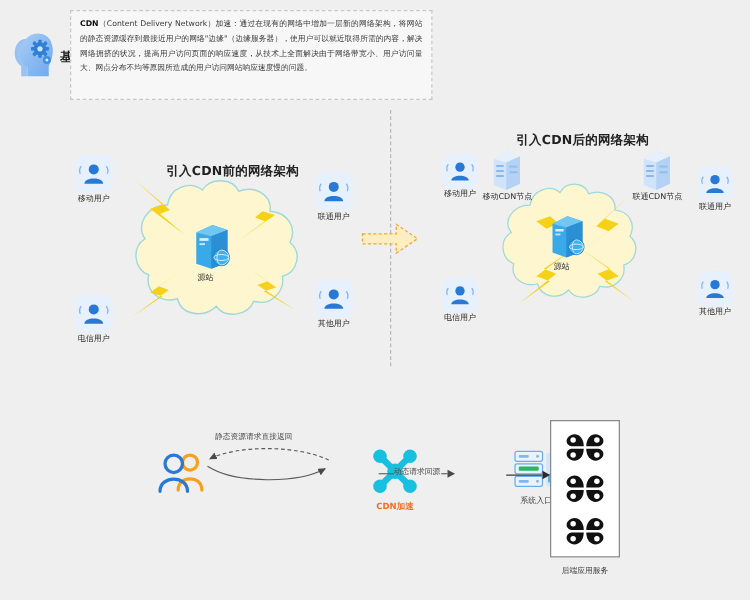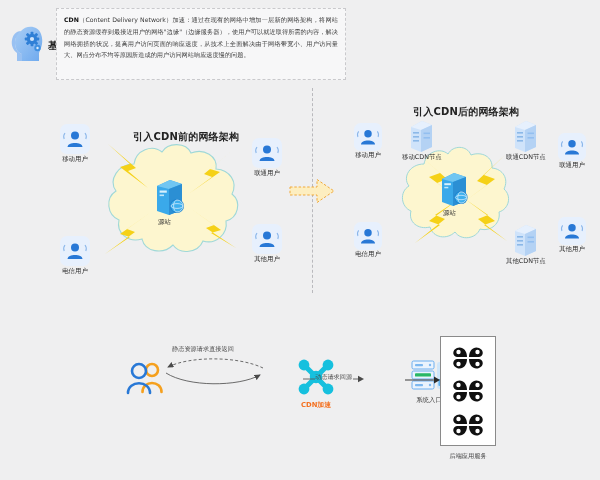--- a/index.html
+++ b/index.html
@@ -268,21 +268,21 @@
         <rect x="6.3" y="13.2" width="6.6" height="2" fill="#d8f1fd"></rect>
         <rect x="6.3" y="16.8" width="4" height="1.5" fill="#bfe6fa"></rect>
         <circle cx="23" cy="27.5" r="6.6" fill="#1f85cf"></circle>
         <circle cx="23" cy="27.5" r="5.6" fill="#3fb0ee"></circle>
         <ellipse cx="23" cy="27.5" rx="5.6" ry="2.2" fill="none" stroke="#cfeafb" stroke-width="0.8"></ellipse>
         <path d="M23 21.9 A5.6 5.6 0 0 1 23 33.1 A3.2 5.6 0 0 1 23 21.9" fill="none" stroke="#cfeafb" stroke-width="0.8"></path>
       </svg>
     </span>
     <div class="origin-label" style="left:113px; top:114px;">源站</div>
 
-    <div class="node" style="left:72px; top:24px;">
+    <div class="node" style="left:56px; top:24px;">
       <span>
         <svg width="27" height="34" viewBox="0 0 27 34">
           <path d="M3 8 L14 2 L24 6 L24 28 L13 33 L3 29 Z" fill="#cfe3fa"></path>
           <path d="M3 8 L14 2 L24 6 L13 11 Z" fill="#e6f0fd"></path>
           <path d="M13 11 L24 6 L24 28 L13 33 Z" fill="#b4d2f4"></path>
           <rect x="5" y="13" width="6" height="1.6" fill="#8bb8e8"></rect>
           <rect x="5" y="17" width="6" height="1.6" fill="#8bb8e8"></rect>
           <rect x="5" y="21" width="6" height="1.6" fill="#8bb8e8"></rect>
           <rect x="15.5" y="13.5" width="6.5" height="1.6" fill="#93bff0"></rect>
           <rect x="15.5" y="18" width="6.5" height="1.6" fill="#93bff0"></rect>
@@ -301,35 +301,20 @@
           <rect x="5" y="17" width="6" height="1.6" fill="#8bb8e8"></rect>
           <rect x="5" y="21" width="6" height="1.6" fill="#8bb8e8"></rect>
           <rect x="15.5" y="13.5" width="6.5" height="1.6" fill="#93bff0"></rect>
           <rect x="15.5" y="18" width="6.5" height="1.6" fill="#93bff0"></rect>
         </svg>
       </span>
       <span class="node-label tight">联通CDN节点</span>
     </div>
 
 
-    <div class="node" style="left:176px; top:128px;">
-      <span>
-        <svg width="27" height="34" viewBox="0 0 27 34">
-          <path d="M3 8 L14 2 L24 6 L24 28 L13 33 L3 29 Z" fill="#cfe3fa"></path>
-          <path d="M3 8 L14 2 L24 6 L13 11 Z" fill="#e6f0fd"></path>
-          <path d="M13 11 L24 6 L24 28 L13 33 Z" fill="#b4d2f4"></path>
-          <rect x="5" y="13" width="6" height="1.6" fill="#8bb8e8"></rect>
-          <rect x="5" y="17" width="6" height="1.6" fill="#8bb8e8"></rect>
-          <rect x="5" y="21" width="6" height="1.6" fill="#8bb8e8"></rect>
-          <rect x="15.5" y="13.5" width="6.5" height="1.6" fill="#93bff0"></rect>
-          <rect x="15.5" y="18" width="6.5" height="1.6" fill="#93bff0"></rect>
-        </svg>
-      </span>
-      <span class="node-label tight">其他CDN节点</span>
-    </div>
 
     <div class="node" style="left:24px; top:28px;">
       <span>
         <svg width="28" height="28" viewBox="0 0 30 30">
           <rect x="0" y="0" width="30" height="30" rx="7" fill="#e7f0fd"></rect>
           <circle cx="15" cy="11.5" r="4" fill="#2878d6"></circle>
           <path d="M7.5 23 C7.5 17.5, 22.5 17.5, 22.5 23 Z" fill="#2878d6"></path>
           <path d="M5 9 A6 6 0 0 0 4.2 15" stroke="#8ab6ea" stroke-width="1.1" fill="none"></path>
           <path d="M25 9 A6 6 0 0 1 25.8 15" stroke="#8ab6ea" stroke-width="1.1" fill="none"></path>
         </svg>

